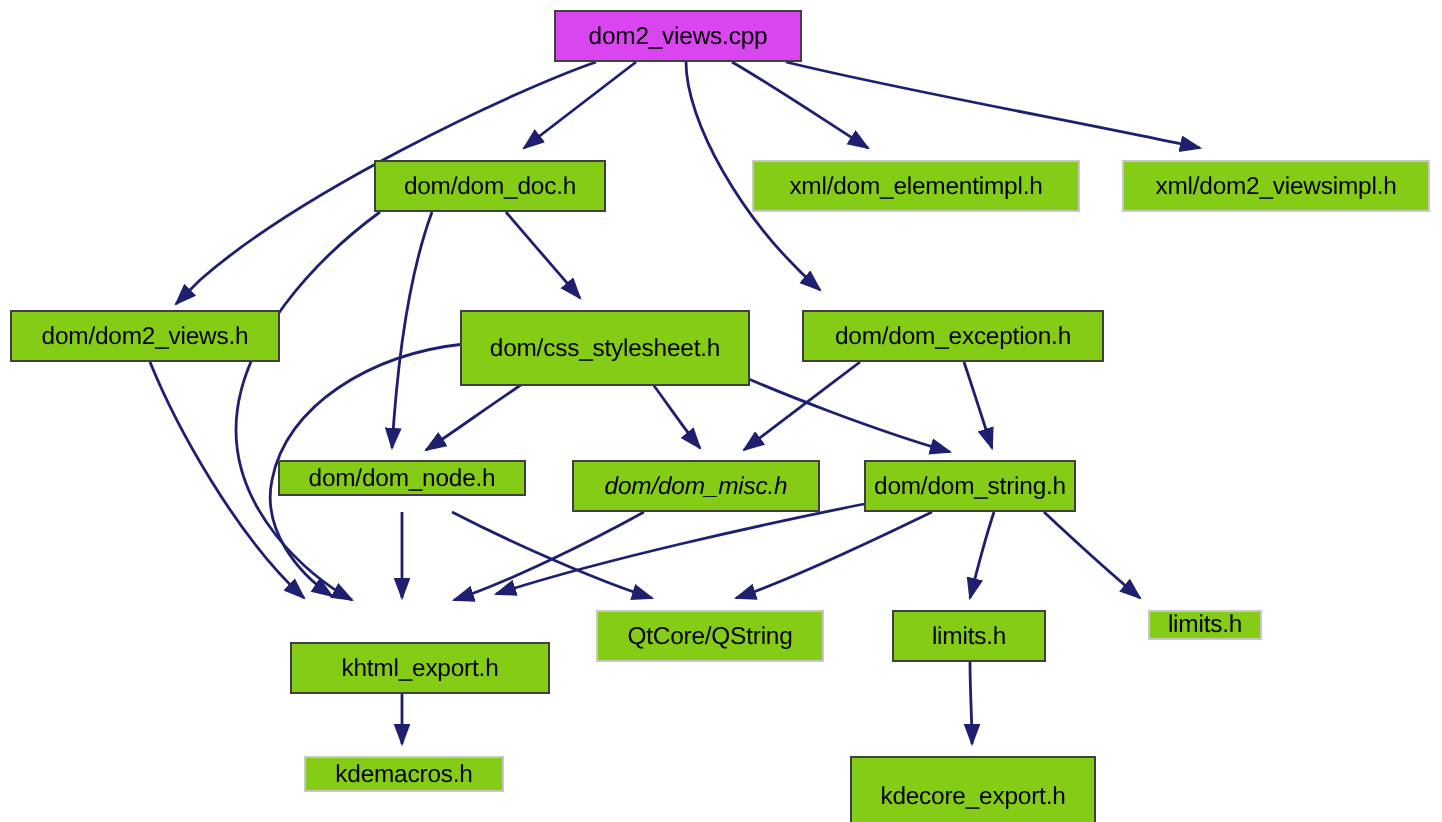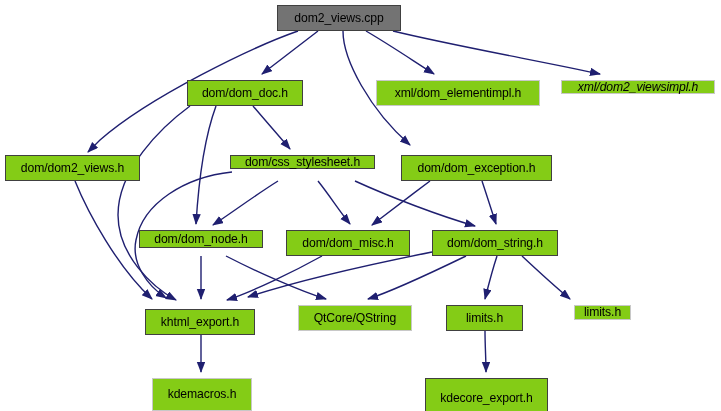--- a/index.html
+++ b/index.html
@@ -36,21 +36,21 @@
     color: #000000;
     white-space: nowrap;
     background: #84cc16;
     border: 1px solid #c8c8c8;
     letter-spacing: -0.1px;
   }
   .node.strong {
     border: 1px solid #404040;
   }
   .node.root {
-    background: #737373;
+    background: #d946ef;
     border: 1px solid #404040;
   }
   .node-label {
     display: block;
     padding: 0 2px;
   }
 </style>
 </head>
 <body>
 
@@ -91,53 +91,53 @@
   <div id="node-group">
       <div class="node root" style="left: 277px; top: 5px; width: 124px; height: 26px;">
         <span class="node-label">dom2_views.cpp</span>
       </div>
       <div class="node strong" style="left: 187px; top: 80px; width: 116px; height: 26px;">
         <span class="node-label">dom/dom_doc.h</span>
       </div>
       <div class="node" style="left: 376px; top: 80px; width: 164px; height: 26px;">
         <span class="node-label">xml/dom_elementimpl.h</span>
       </div>
-      <div class="node" style="left: 561px; top: 80px; width: 154px; height: 14px; font-style: italic;">
+      <div class="node" style="left: 561px; top: 80px; width: 154px; height: 26px;">
         <span class="node-label">xml/dom2_viewsimpl.h</span>
       </div>
       <div class="node strong" style="left: 5px; top: 155px; width: 135px; height: 26px;">
         <span class="node-label">dom/dom2_views.h</span>
       </div>
-      <div class="node strong" style="left: 230px; top: 155px; width: 145px; height: 14px; text-align: center;">
+      <div class="node strong" style="left: 230px; top: 155px; width: 145px; height: 38px; text-align: center;">
         <span class="node-label">dom/css_stylesheet.h</span>
       </div>
       <div class="node strong" style="left: 401px; top: 155px; width: 151px; height: 26px;">
         <span class="node-label">dom/dom_exception.h</span>
       </div>
       <div class="node strong" style="left: 139px; top: 230px; width: 124px; height: 18px;">
         <span class="node-label">dom/dom_node.h</span>
       </div>
-      <div class="node strong" style="left: 286px; top: 230px; width: 124px; height: 26px;">
+      <div class="node strong" style="left: 286px; top: 230px; width: 124px; height: 26px; font-style: italic;">
         <span class="node-label">dom/dom_misc.h</span>
       </div>
-      <div class="node strong" style="left: 432px; top: 230px; width: 126px; height: 26px;">
+      <div class="node strong" style="left: 432px; top: 230px; width: 106px; height: 26px;">
         <span class="node-label">dom/dom_string.h</span>
       </div>
-      <div class="node strong" style="left: 145px; top: 309px; width: 110px; height: 26px;">
+      <div class="node strong" style="left: 145px; top: 321px; width: 130px; height: 26px;">
         <span class="node-label">khtml_export.h</span>
       </div>
       <div class="node" style="left: 298px; top: 305px; width: 114px; height: 26px; justify-content: center;">
         <span class="node-label">QtCore/QString</span>
       </div>
       <div class="node strong" style="left: 446px; top: 305px; width: 77px; height: 26px;">
         <span class="node-label">limits.h</span>
       </div>
       <div class="node" style="left: 574px; top: 305px; width: 57px; height: 15px;">
         <span class="node-label">limits.h</span>
       </div>
-      <div class="node" style="left: 152px; top: 378px; width: 100px; height: 33px; text-align: center;">
+      <div class="node" style="left: 152px; top: 378px; width: 100px; height: 18px; text-align: center;">
         <span class="node-label">kdemacros.h</span>
       </div>
       <div class="node strong" style="left: 425px; top: 378px; width: 123px; height: 41px;">
         <span class="node-label">kdecore_export.h</span>
       </div>
     </div>
 </div>
 
 </body></html>

